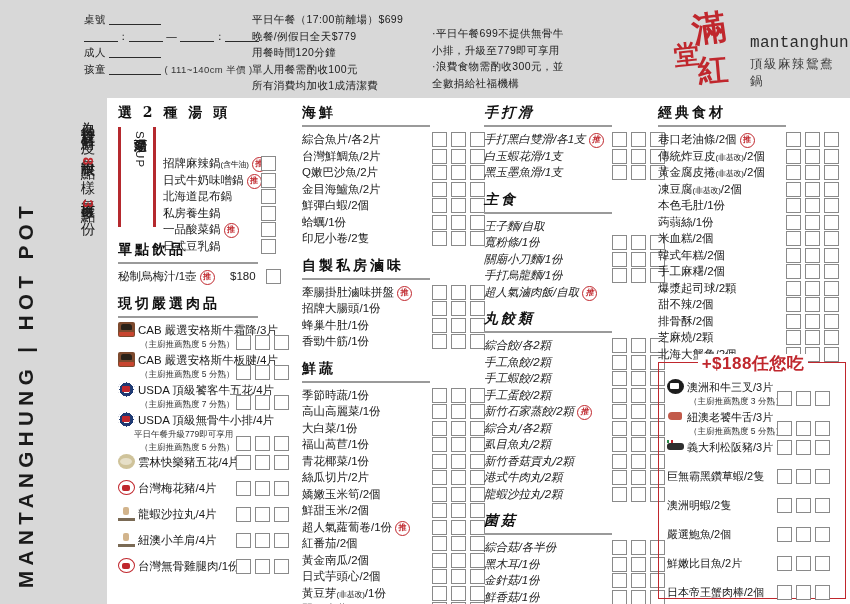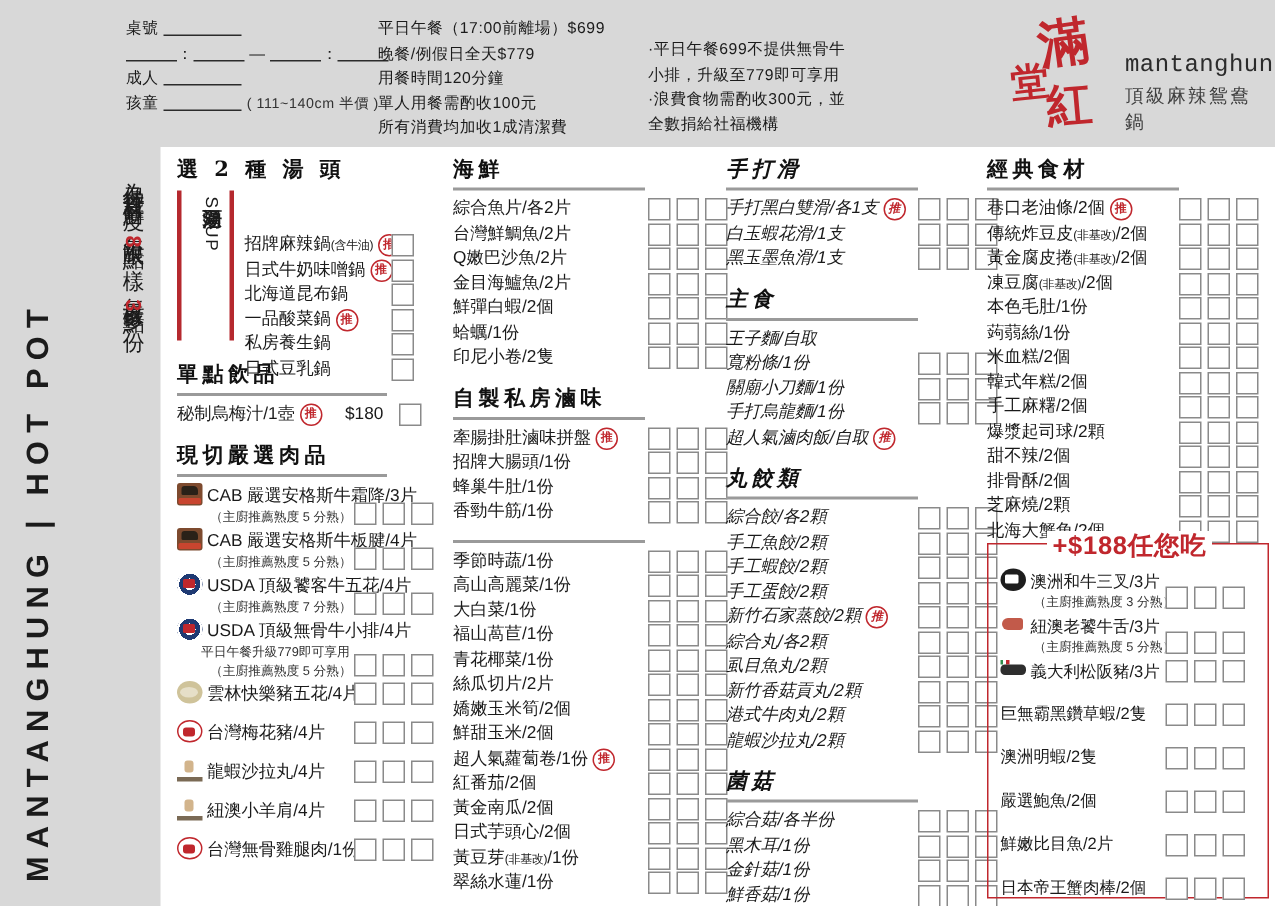--- a/index.html
+++ b/index.html
@@ -186,24 +186,24 @@
       <div class="soup-items">
         <div class="item"><span class="nm">招牌麻辣鍋</span><span class="sml">(含牛油)</span><span class="rec">推</span><span class="boxes" style="left:98px;top:1px">
               <span class="bx"></span>
             </span></div>
         <div class="item"><span class="nm">日式牛奶味噌鍋</span><span class="rec">推</span><span class="boxes" style="left:98px;top:1px">
               <span class="bx"></span>
             </span></div>
         <div class="item"><span class="nm">北海道昆布鍋</span><span class="boxes" style="left:98px;top:1px">
               <span class="bx"></span>
             </span></div>
+        <div class="item"><span class="nm">私房養生鍋</span><span class="boxes" style="left:98px;top:1px">
+              <span class="bx"></span>
+            </span></div>
         <div class="item"><span class="nm">一品酸菜鍋</span><span class="rec">推</span><span class="boxes" style="left:98px;top:1px">
-              <span class="bx"></span>
-            </span></div>
-        <div class="item"><span class="nm">私房養生鍋</span><span class="boxes" style="left:98px;top:1px">
               <span class="bx"></span>
             </span></div>
         <div class="item"><span class="nm">日式豆乳鍋</span><span class="boxes" style="left:98px;top:1px">
               <span class="bx"></span>
             </span></div>
       </div>
     </div>
 
     <div style="margin-top:8px">
       <div class="sec-title">單點飲品</div>
@@ -363,20 +363,21 @@
             </span></div>
           <div class="item"><span class="nm">香勁牛筋/1份</span><span class="boxes" style="left:130px;top:1px">
               <span class="bx"></span>
               <span class="bx"></span>
               <span class="bx"></span>
             </span></div>
         </div>
     </div>
 
     <div style="margin-top:10px">
+      <div class="sec-title">鮮蔬</div>
       <div class="sec-rule rule-short"></div>
       <div id="veg-list">
           <div class="item"><span class="nm">季節時蔬/1份</span><span class="boxes" style="left:130px;top:1px">
               <span class="bx"></span>
               <span class="bx"></span>
               <span class="bx"></span>
             </span></div>
           <div class="item"><span class="nm">高山高麗菜/1份</span><span class="boxes" style="left:130px;top:1px">
               <span class="bx"></span>
               <span class="bx"></span>

